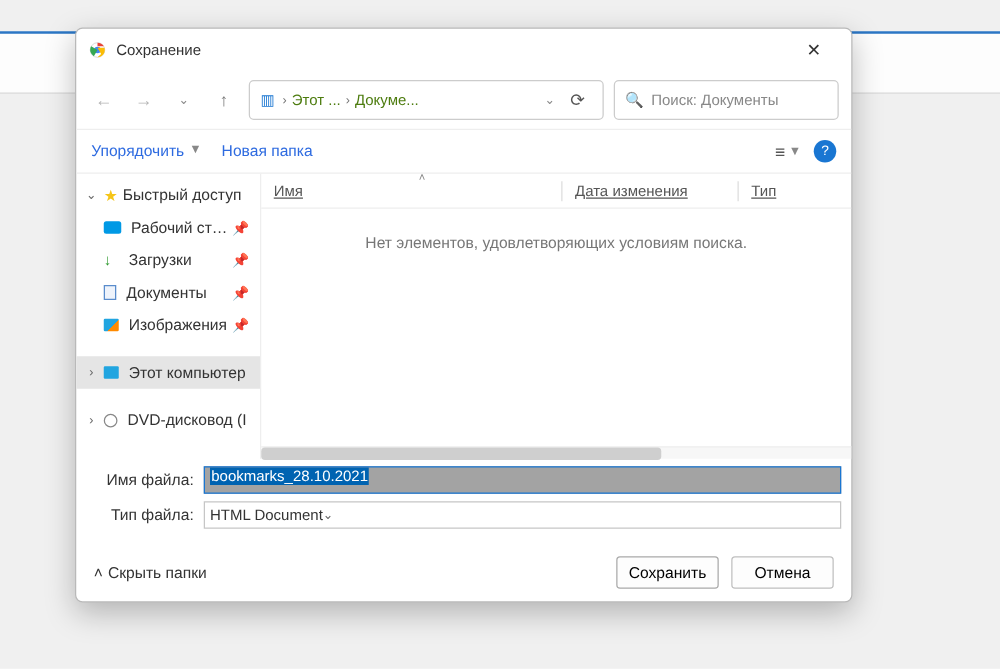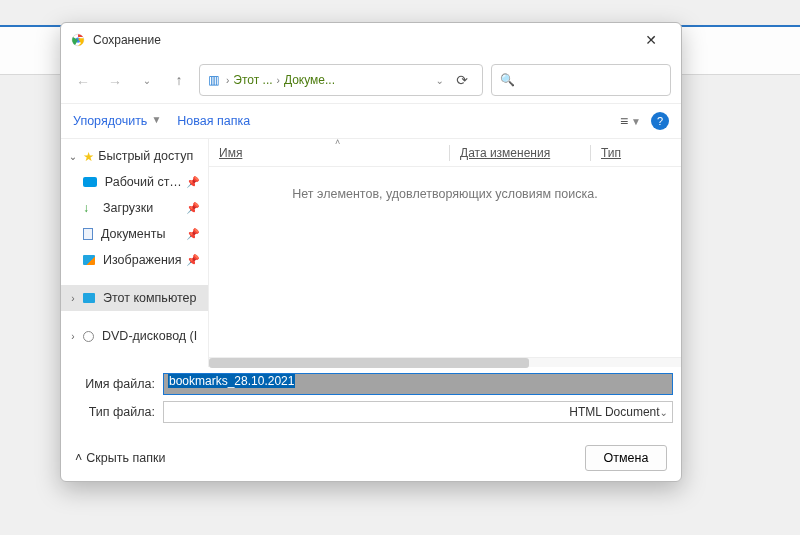--- a/index.html
+++ b/index.html
@@ -54,21 +54,21 @@
   .filebody { flex:1; display:flex; align-items:flex-start; justify-content:center; padding-top:20px; font-size:12.5px; color:#777; }
   .filescroll { height:10px; border-top:1px solid #eee; position:relative; background:#f7f7f7;}
   .filescroll .thumb { position:absolute; left:0; width:320px; height:10px; background:#cfcfcf; border-radius:3px;}
   .bottom { padding: 6px 8px 10px; }
   .row { display:flex; align-items:center; margin-bottom:6px;}
   .row .lbl { width:86px; text-align:right; font-size:12.5px; color:#333; }
   .row .field { flex:1; margin-left:8px; }
   .textfield { width:100%; height:22px; border:1px solid #1976d2; background:#fff; font-size:12px; padding:0 4px; }
   .textfield.sel { background:#a3a3a3; }
   .textfield .seltext { background:#0063b1; color:#fff; padding:0 1px;}
-  .combo { width:100%; height:22px; border:1px solid #c6c6c6; font-size:12px; padding:0 4px; display:flex;align-items:center;justify-content:flex-end;}
+  .combo { width:100%; height:22px; border:1px solid #c6c6c6; font-size:12px; padding:0 4px; display:flex;align-items:center;justify-content:flex-start;}
   .combo .cv { color:#333; }
   .combo .cd { color:#666; font-size:10px; }
   .footer { display:flex;align-items:center; padding: 6px 14px 10px; gap:10px;}
   .footer .hide { font-size:12.5px; color:#333; display:flex;align-items:center;gap:4px;cursor:pointer;}
   .footer .spacer { flex:1; }
   .btn { min-width:82px; height:26px; border:1px solid #bfbfbf; background:#fdfdfd; border-radius:3px; font-size:12.5px; cursor:pointer;}
   .btn.primary { border-color:#a9a9a9; }
   .sg { color:#888; font-size:12px; }
 </style>
 </head>
@@ -99,20 +99,21 @@
       <span class="bc-sep">›</span>
       <span class="bc-item">Этот ...</span>
       <span class="bc-sep">›</span>
       <span class="bc-item">Докуме...</span>
       <span class="bc-spacer"></span>
       <span class="dropdown-tiny">⌄</span>
       <span class="refresh">⟳</span>
     </div>
     <div class="searchbox">
       <span class="sg">🔍</span>
+      <input type="text" placeholder="Поиск: Документы" style="">
     </div>
   </div>
 
   <div class="toolbar">
     <div class="tool-link">
         <span>Упорядочить</span>
         <span class="dropdown-tiny">▼</span>
       </div>
     <div class="tool-link">Новая папка</div>
     <div class="tool-right">
@@ -194,16 +195,17 @@
       </div>
     </div>
   </div>
 
   <div class="footer">
     <div class="hide">
         <span>˄</span>
         <span>Скрыть папки</span>
       </div>
     <div class="spacer"></div>
+    <button class="btn primary">Сохранить</button>
     <button class="btn">Отмена</button>
   </div>
 
 </div>
 
 </body></html>

